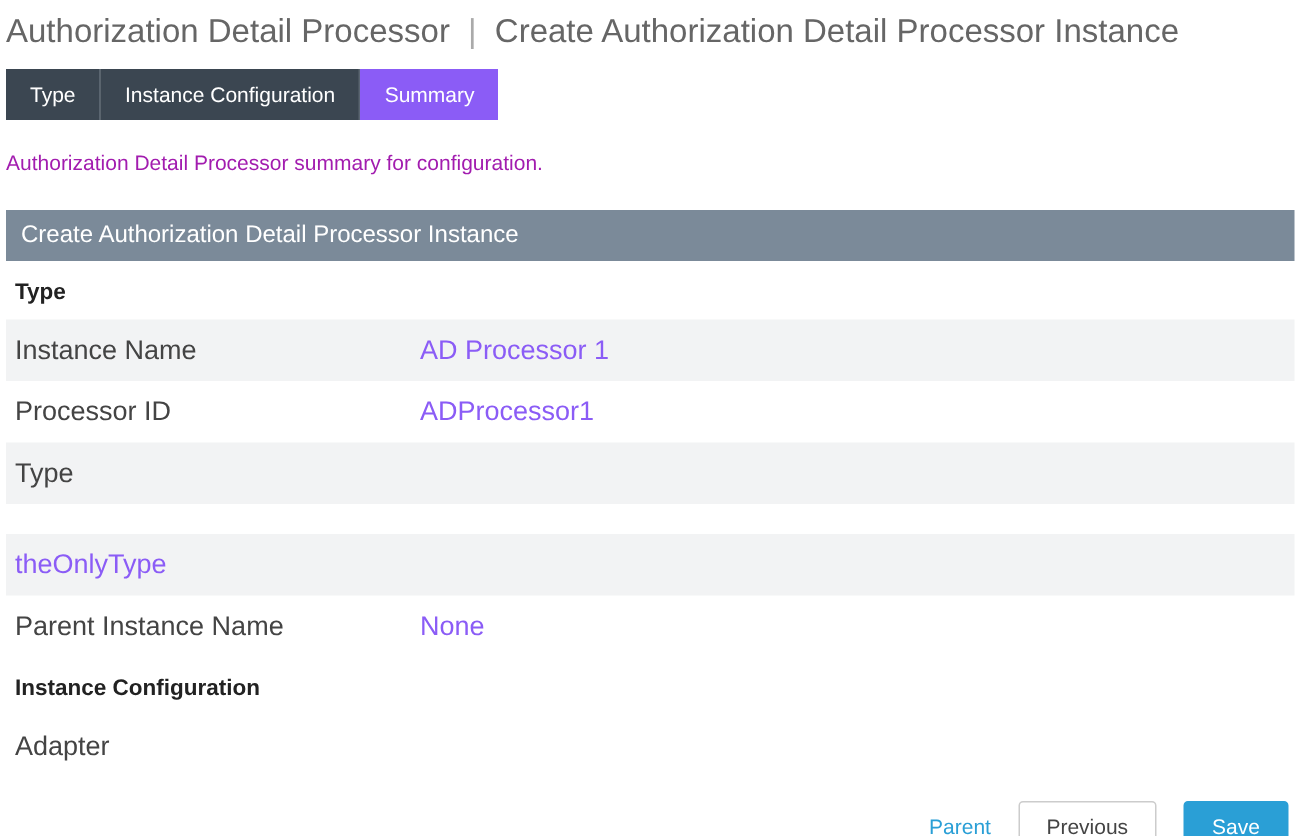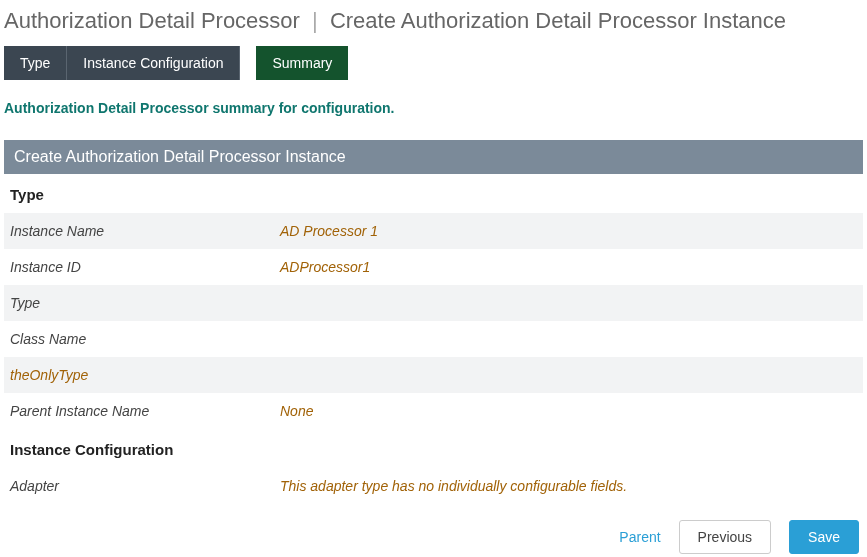--- a/index.html
+++ b/index.html
@@ -34,59 +34,56 @@
       padding: 9px 16px;
       font-size: 14px;
       color: #fff;
       cursor: pointer;
       border-right: 1px solid #5a6570;
     }
     .tab-dark {
       background: #3b4651;
     }
     .tab-active {
-      background: #14532d;
+      background: #8b5cf6;
       border-right: none;
-      margin-left: 16px;
     }
     .description {
-      color: #0f766e;
+      color: #a21caf;
       margin-bottom: 24px;
       font-size: 14px;
-      font-weight: bold;
     }
     .panel-header {
       background: #7b8a99;
       color: #fff;
       padding: 8px 10px;
       font-size: 16px;
       font-weight: 400;
     }
     .section-title {
       font-weight: 700;
       font-size: 15px;
       padding: 12px 6px 10px 6px;
       color: #222;
     }
     .row {
       display: flex;
       padding: 10px 6px;
-      font-size: 14px;
-      font-style: italic;
+      font-size: 18px;
     }
     .row-striped {
       background: #f2f3f4;
     }
     .row-label {
       width: 270px;
       color: #444;
       flex-shrink: 0;
     }
     .row-value {
-      color: #a16207;
+      color: #8b5cf6;
       word-break: break-all;
     }
     .footer {
       display: flex;
       justify-content: flex-end;
       align-items: center;
       gap: 18px;
       padding: 16px 4px 4px 4px;
     }
     .link-cancel {
@@ -131,45 +128,43 @@
 <div class="panel-header">Create Authorization Detail Processor Instance</div>
 
 <div class="section-title">Type</div>
 
 <div class="row row-striped">
   <div class="row-label">Instance Name</div>
   <div class="row-value">AD Processor 1</div>
 </div>
 
 <div class="row">
-  <div class="row-label">Instance ID</div>
+  <div class="row-label">Processor ID</div>
   <div class="row-value">ADProcessor1</div>
 </div>
 
 <div class="row row-striped">
   <div class="row-label">Type</div>
 </div>
 
 <div class="row">
-  <div class="row-label">Class Name</div>
 </div>
 
 <div class="row row-striped">
   <div class="row-value">theOnlyType</div>
 </div>
 
 <div class="row">
   <div class="row-label">Parent Instance Name</div>
   <div class="row-value">None</div>
 </div>
 
 <div class="section-title">Instance Configuration</div>
 
 <div class="row">
   <div class="row-label">Adapter</div>
-  <div class="row-value">This adapter type has no individually configurable fields.</div>
 </div>
 
 <div class="footer">
   <span class="link-cancel">Parent</span>
   <button class="btn btn-outline">Previous</button>
   <button class="btn btn-primary">Save</button>
 </div>
 
 </body></html>

